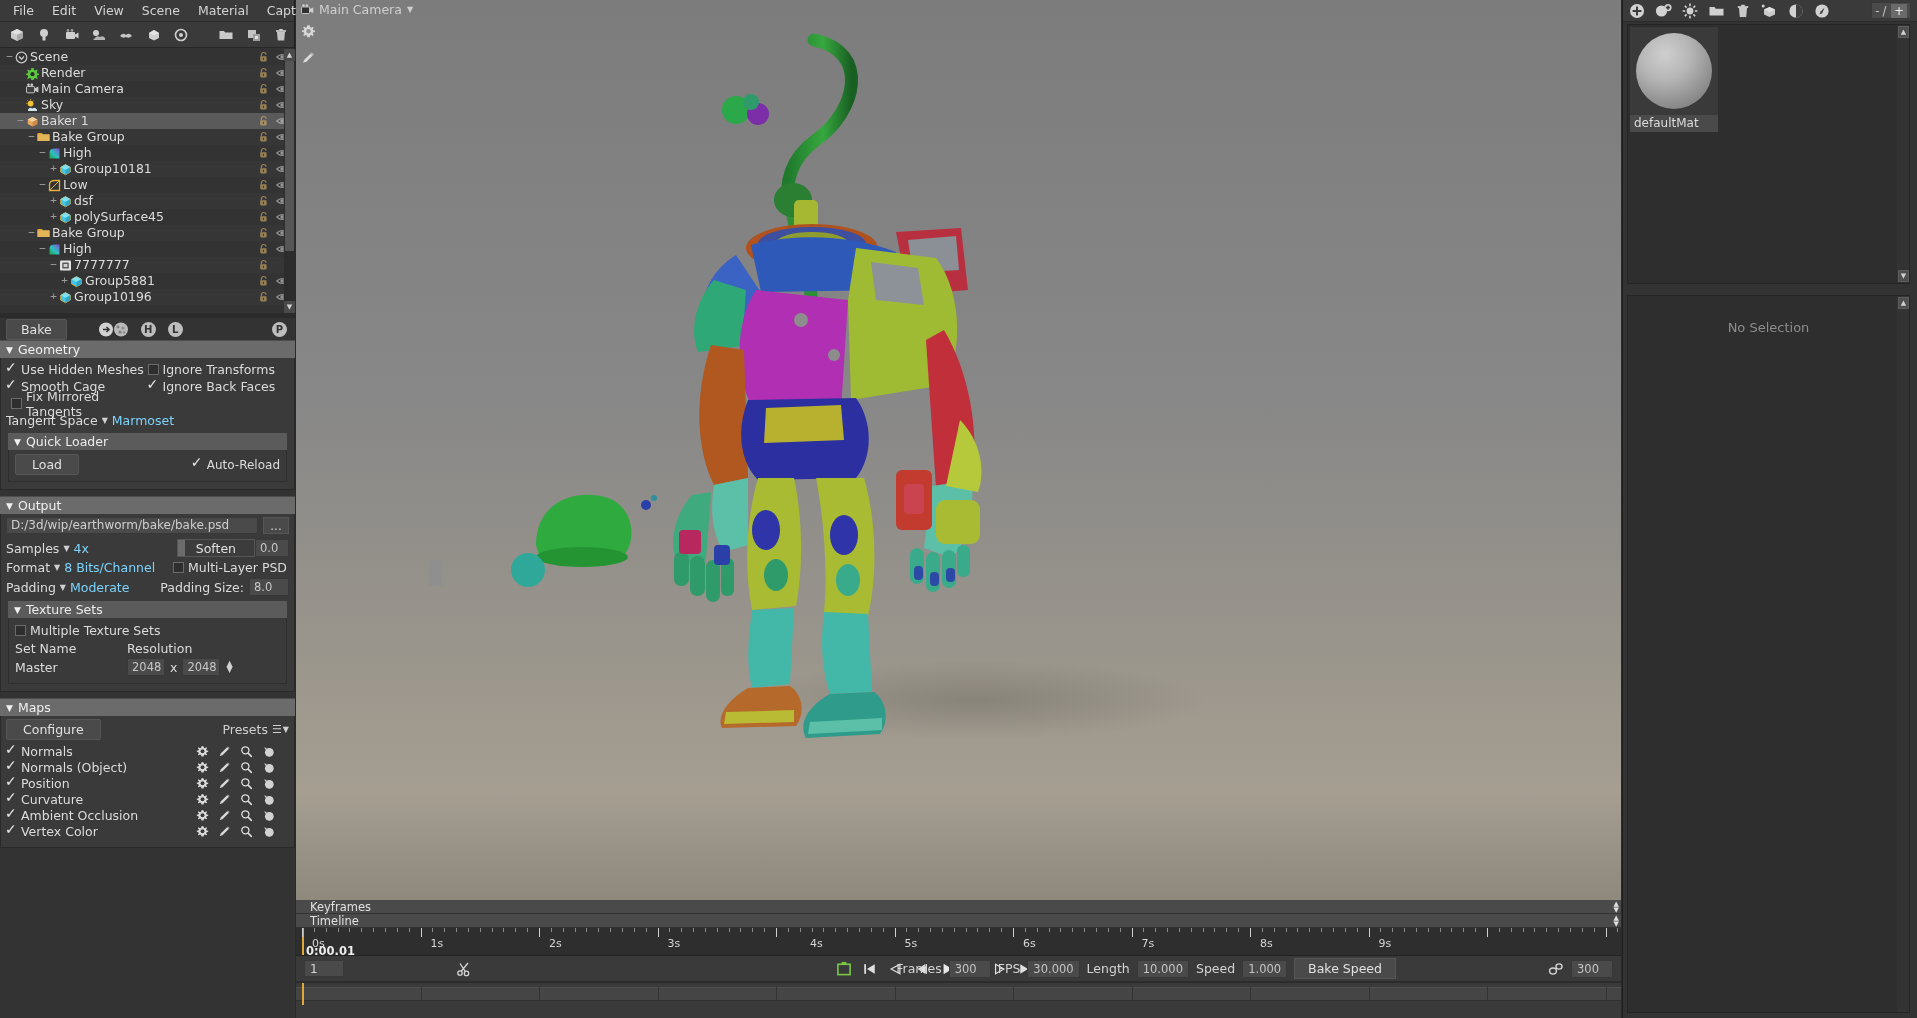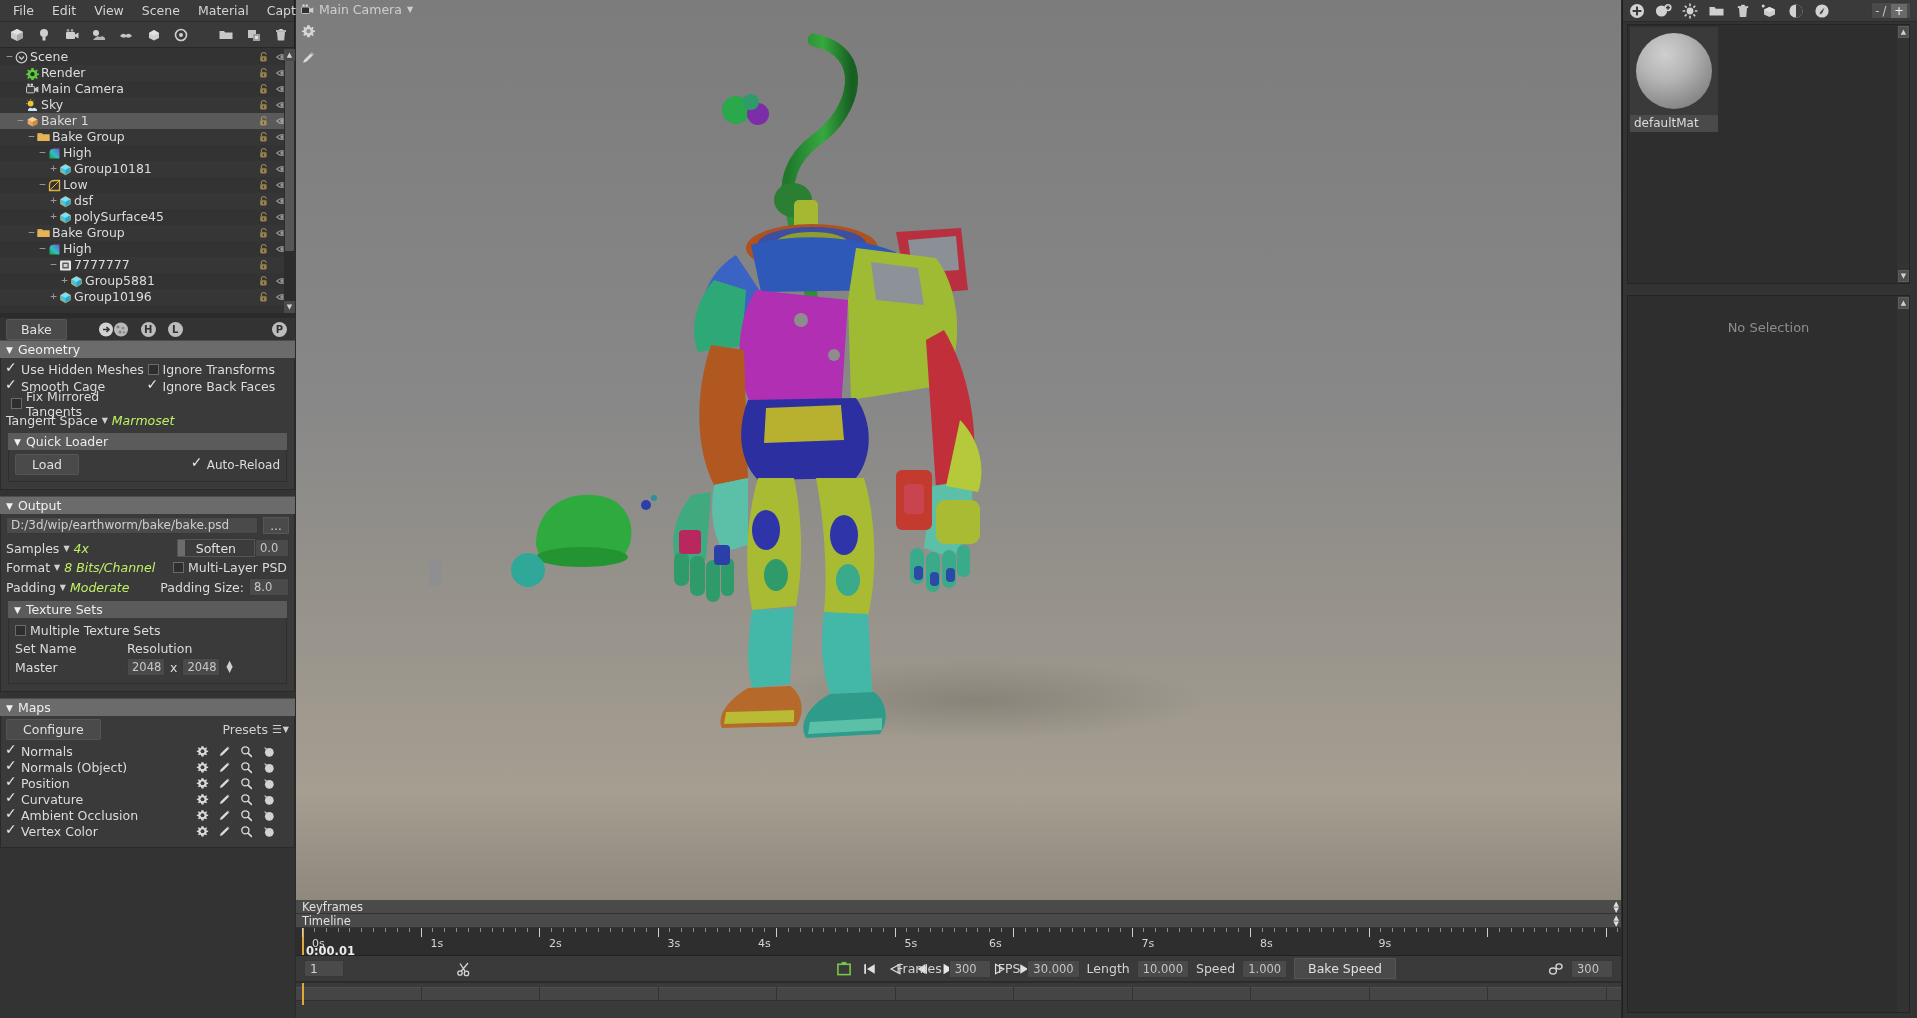--- a/index.html
+++ b/index.html
@@ -119,21 +119,21 @@
   .chk {
     width: 11px; height: 11px; border: 1px solid #6a6a6a; background: #2e2e2e;
     display: inline-block; margin-right: 4px; flex: 0 0 auto; position: relative;
   }
   .chk.on { border: none; background: transparent; }
   .chk.on::after {
     content: "✓"; position: absolute; left: -1px; top: -5px;
     color: #e8e8e8; font-size: 14px; line-height: 16px;
   }
   .lbl { color: #dcdcdc; }
-  .lbl-dim { color: #bef264; font-style: italic; }
+  .lbl-dim { color: #7dd3fc; }
   .half { width: 50%; display: flex; align-items: center; }
 
   .dd-arrow { font-size: 8px; color: #cfcfcf; margin: 0 4px 0 4px; }
 
   .subsection { margin: 4px 2px 2px 2px; }
   .sub-header {
     background: #5b5b5b; color: #ececec; font-size: 12.5px;
     padding: 1px 0 1px 6px; height: 17px; display: flex; align-items: center;
   }
   .sub-body {
@@ -195,21 +195,21 @@
   }
   .vp-tool { width: 18px; height: 18px; display: flex; align-items: center; justify-content: center; cursor: default; }
 
   
   .timeline-area {
     position: absolute; left: 296px; top: 900px; width: 1325px; height: 118px;
     background: #3a3a3a;
   }
   .tl-bar {
     height: 14px; background: #4a4a4a; border-bottom: 1px solid #333;
-    display: flex; align-items: center; padding-left: 6px;
+    display: flex; align-items: center; padding-left: 14px;
     font-size: 11.5px; color: #e0e0e0; position: relative;
   }
   .tl-scroll-btns {
     position: absolute; right: 2px; top: 0; height: 14px; display: flex;
     flex-direction: column; justify-content: center;
   }
   .ruler {
     position: relative; height: 28px; background: #2e2e2e;
     border-bottom: 1px solid #222; overflow: hidden;
   }
@@ -1390,21 +1390,21 @@
         <div class="tick major" style="left: 480px;"></div>
         <div class="tick minor" style="left: 491.85px;"></div>
         <div class="tick minor" style="left: 503.7px;"></div>
         <div class="tick minor" style="left: 515.55px;"></div>
         <div class="tick minor" style="left: 527.4px;"></div>
         <div class="tick minor" style="left: 539.25px;"></div>
         <div class="tick minor" style="left: 551.1px;"></div>
         <div class="tick minor" style="left: 562.95px;"></div>
         <div class="tick minor" style="left: 574.8px;"></div>
         <div class="tick minor" style="left: 586.65px;"></div>
-        <div class="tick-lab" style="left: 452px;">4s</div>
+        <div class="tick-lab" style="left: 504px;">4s</div>
         <div class="tick major" style="left: 598.5px;"></div>
         <div class="tick minor" style="left: 610.35px;"></div>
         <div class="tick minor" style="left: 622.2px;"></div>
         <div class="tick minor" style="left: 634.05px;"></div>
         <div class="tick minor" style="left: 645.9px;"></div>
         <div class="tick minor" style="left: 657.75px;"></div>
         <div class="tick minor" style="left: 669.6px;"></div>
         <div class="tick minor" style="left: 681.45px;"></div>
         <div class="tick minor" style="left: 693.3px;"></div>
         <div class="tick minor" style="left: 705.15px;"></div>
@@ -1412,21 +1412,21 @@
         <div class="tick major" style="left: 717px;"></div>
         <div class="tick minor" style="left: 728.85px;"></div>
         <div class="tick minor" style="left: 740.7px;"></div>
         <div class="tick minor" style="left: 752.55px;"></div>
         <div class="tick minor" style="left: 764.4px;"></div>
         <div class="tick minor" style="left: 776.25px;"></div>
         <div class="tick minor" style="left: 788.1px;"></div>
         <div class="tick minor" style="left: 799.95px;"></div>
         <div class="tick minor" style="left: 811.8px;"></div>
         <div class="tick minor" style="left: 823.65px;"></div>
-        <div class="tick-lab" style="left: 683px;">6s</div>
+        <div class="tick-lab" style="left: 717px;">6s</div>
         <div class="tick major" style="left: 835.5px;"></div>
         <div class="tick minor" style="left: 847.35px;"></div>
         <div class="tick minor" style="left: 859.2px;"></div>
         <div class="tick minor" style="left: 871.05px;"></div>
         <div class="tick minor" style="left: 882.9px;"></div>
         <div class="tick minor" style="left: 894.75px;"></div>
         <div class="tick minor" style="left: 906.6px;"></div>
         <div class="tick minor" style="left: 918.45px;"></div>
         <div class="tick minor" style="left: 930.3px;"></div>
         <div class="tick minor" style="left: 942.15px;"></div>

